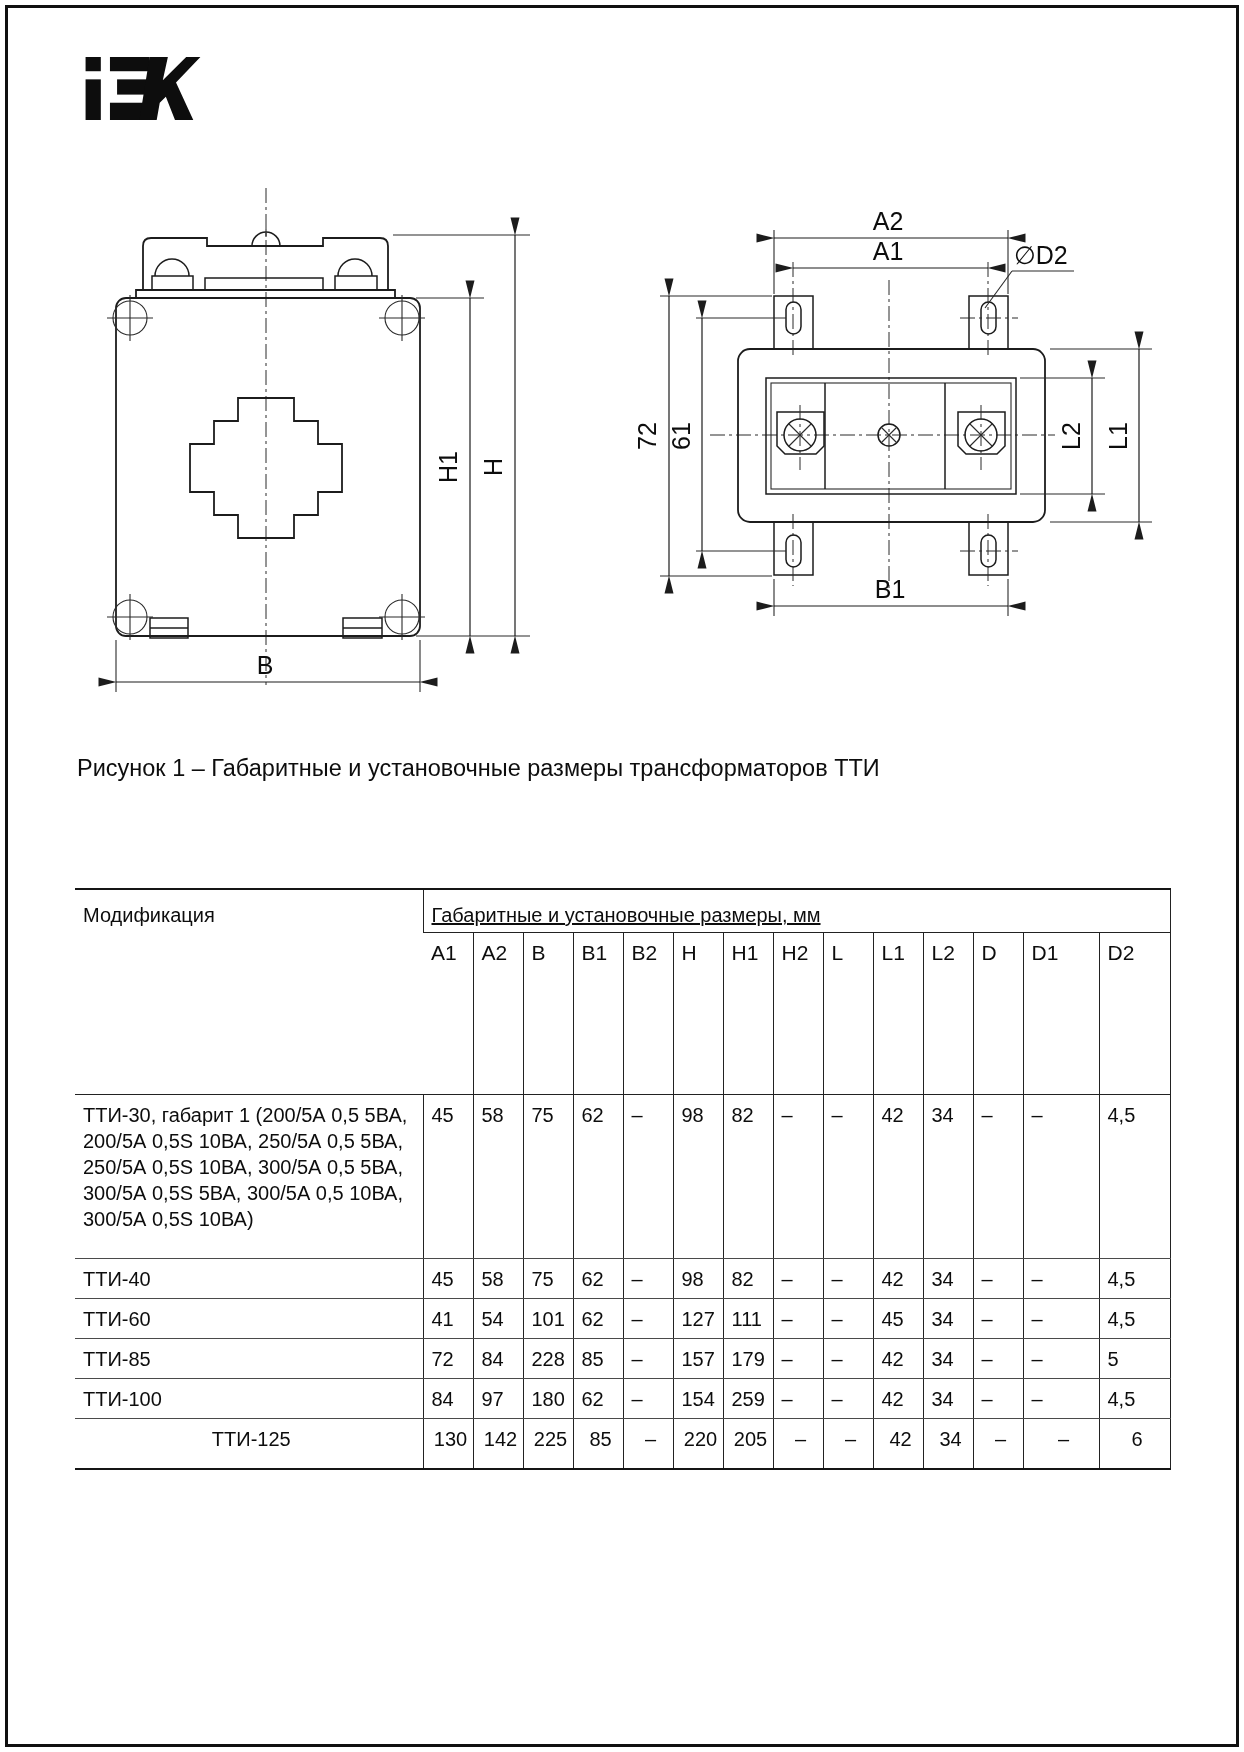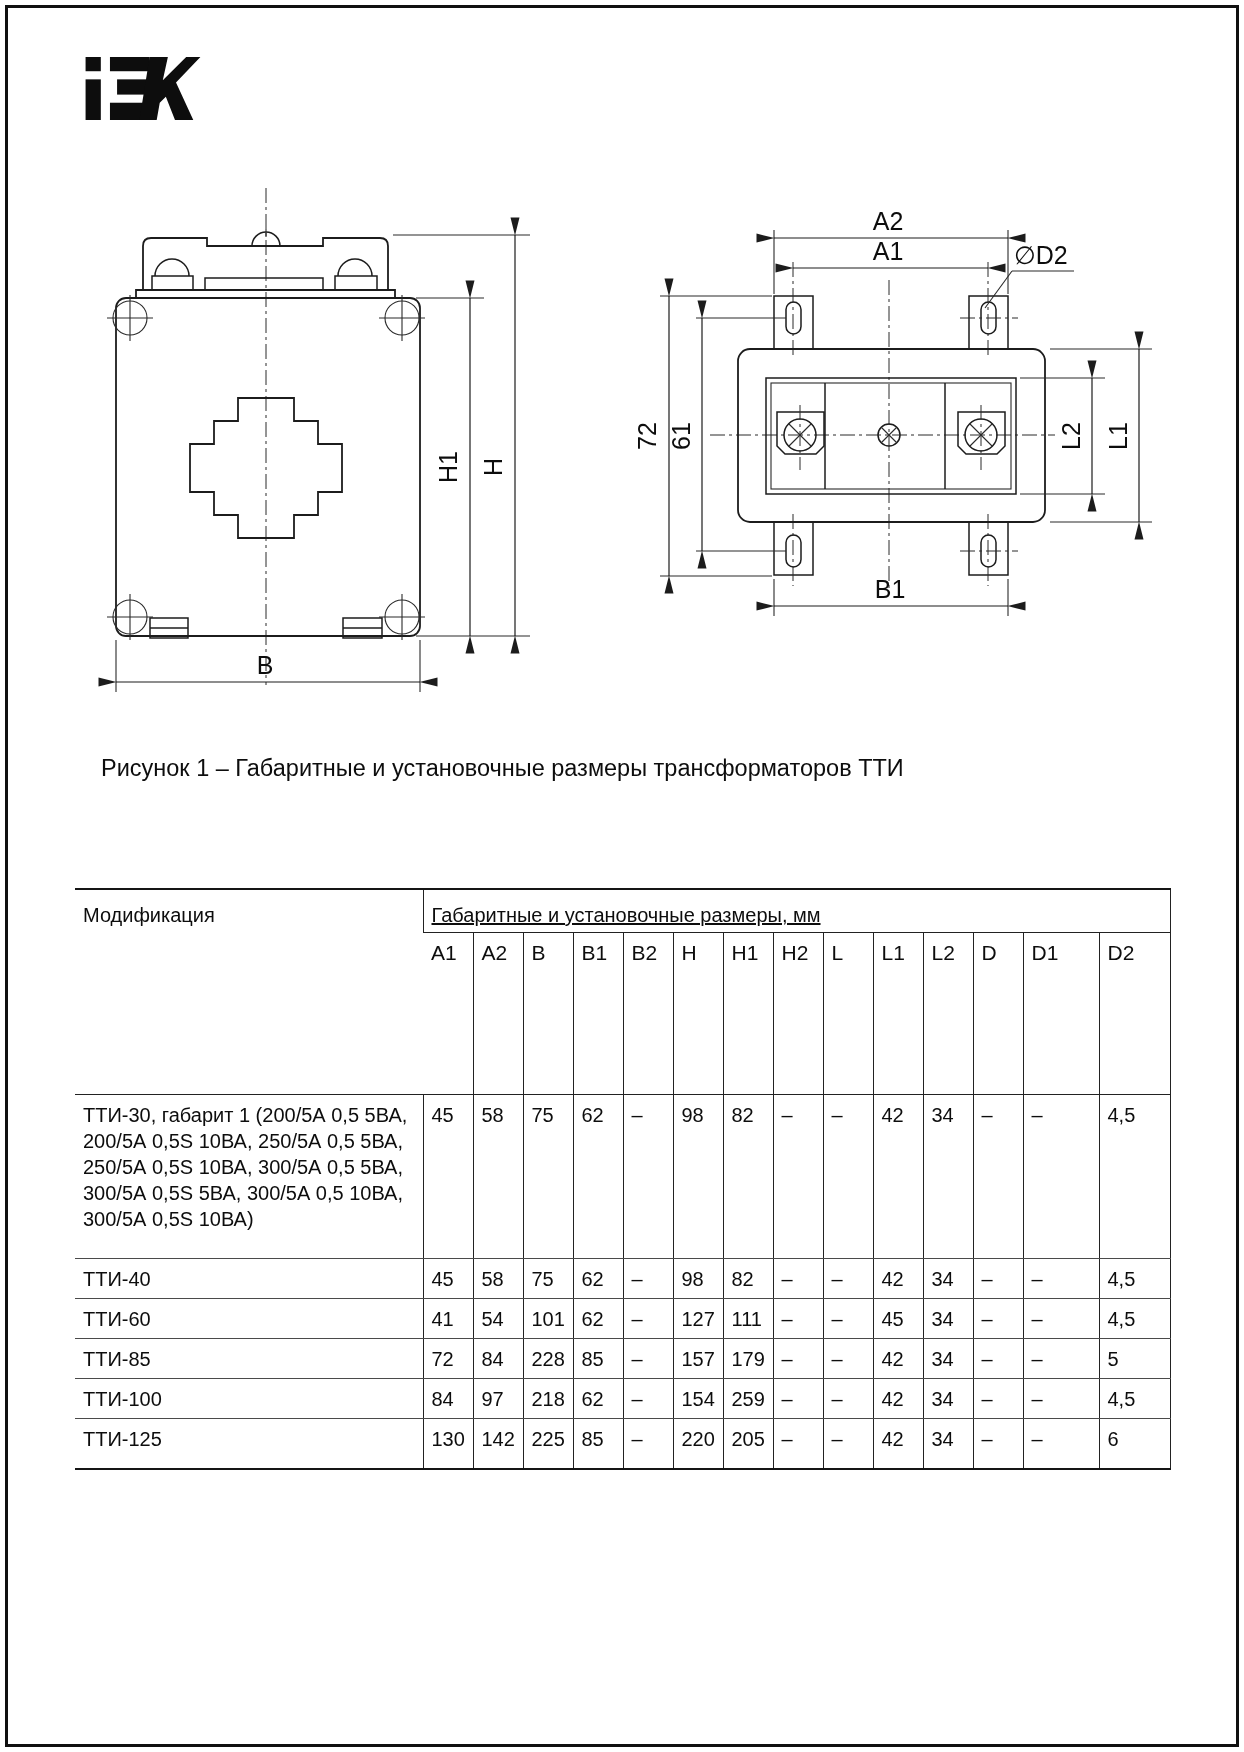--- a/index.html
+++ b/index.html
@@ -2,35 +2,35 @@
 <html><head>
 <meta charset="utf-8">
 <style>
   html,body{margin:0;padding:0;background:#e8e8e8;}
   .page{position:relative;width:1244px;height:1752px;background:#ffffff;overflow:hidden;
         font-family:"Liberation Sans",sans-serif;color:#111;}
   .frame{position:absolute;left:5px;top:5px;right:5px;bottom:5px;border:3px solid #101010;}
   .logo{position:absolute;left:85px;top:57px;width:118px;height:63px;}
   .drawing{position:absolute;left:60px;top:180px;}
   .caption{position:absolute;left:77px;top:748px;width:980px;font-size:23.5px;line-height:40px;color:#0d0d0d;}
-  .caption div{white-space:nowrap;margin-left:24px;}
+  .caption div{white-space:nowrap;}
 
   
   .dims-table{position:absolute;left:75px;top:888px;width:1095px;border-collapse:collapse;
               table-layout:fixed;font-size:20px;color:#0d0d0d;
               border-top:2px solid #151515;border-bottom:2px solid #151515;border-right:1.6px solid #222;}
   .dims-table th,.dims-table td{font-weight:normal;text-align:left;vertical-align:top;
               padding:7px 3px 4px 8px;border-left:1.6px solid #222;line-height:26px;}
   .dims-table th:first-child,.dims-table td:first-child{border-left:none;margin-top:6px;}
   .head-row th{height:26px;padding-top:12px;}
   th.group-head{border-bottom:1.7px solid #222;text-decoration:underline;}
   th.mod-head{border-bottom:1.7px solid #222;}
   .cols-row th{height:150px;border-bottom:1.7px solid #222;font-size:21px;}
   .dims-table tbody td{border-bottom:1.2px solid #4a4a4a;height:28px;}
-  .dims-table tbody tr:last-child td{border-bottom:none;height:38px;}
+  .dims-table tbody tr:last-child td{border-bottom:none;height:38px;text-align:center;}
   .dims-table tbody tr.row-tall td{height:152px;}
 
   
   .ol{fill:none;stroke:#1c1c1c;stroke-width:1.8;}
   .ol2{fill:none;stroke:#1c1c1c;stroke-width:1.5;}
   .thin{fill:none;stroke:#2a2a2a;stroke-width:1.1;}
   .dim{fill:none;stroke:#1c1c1c;stroke-width:1.2;}
   .cl{fill:none;stroke:#2a2a2a;stroke-width:1;stroke-dasharray:15 4 3 4;}
   .dlab{font-size:25px;fill:#0d0d0d;font-family:"Liberation Sans",sans-serif;}
 </style>
@@ -313,21 +313,21 @@
           <td>42</td>
           <td>34</td>
           <td>–</td>
           <td>–</td>
           <td>5</td>
         </tr>
         <tr>
           <td>ТТИ-100</td>
           <td>84</td>
           <td>97</td>
-          <td>218</td>
+          <td>180</td>
           <td>62</td>
           <td>–</td>
           <td>154</td>
           <td>259</td>
           <td>–</td>
           <td>–</td>
           <td>42</td>
           <td>34</td>
           <td>–</td>
           <td>–</td>

